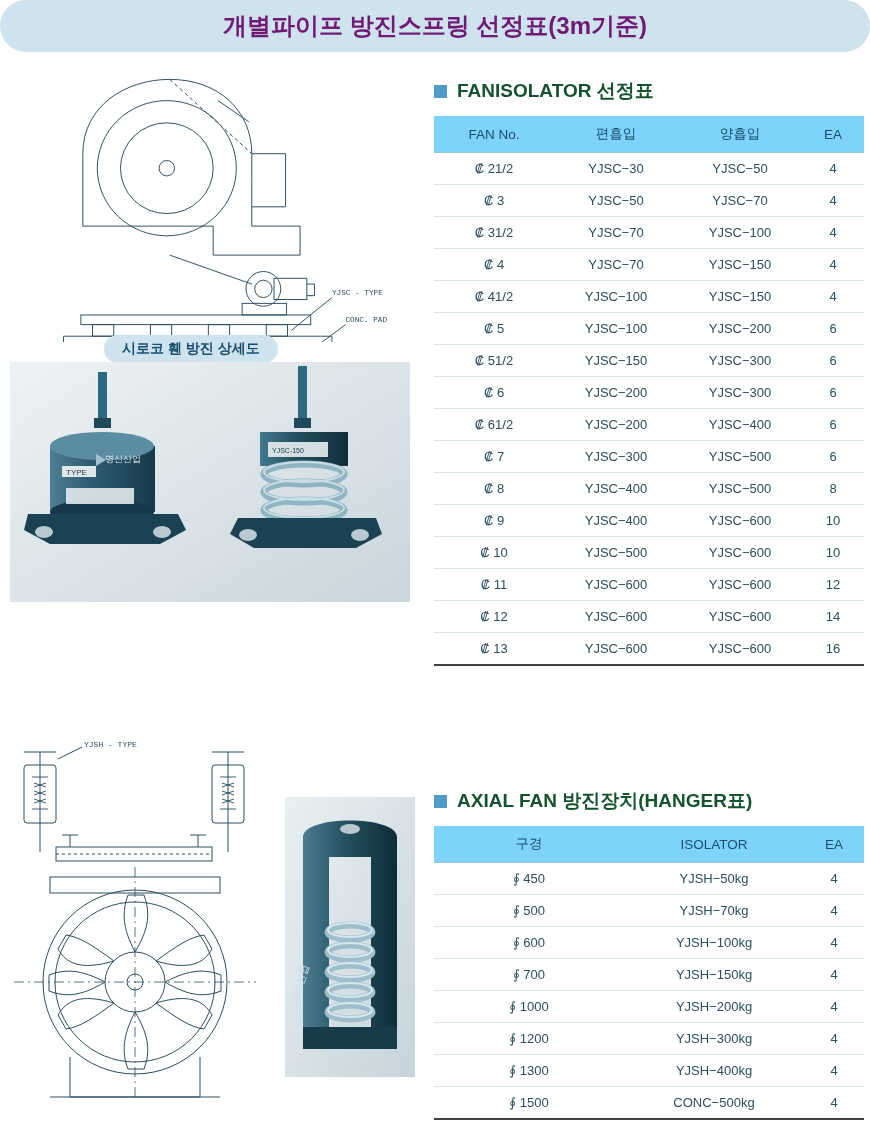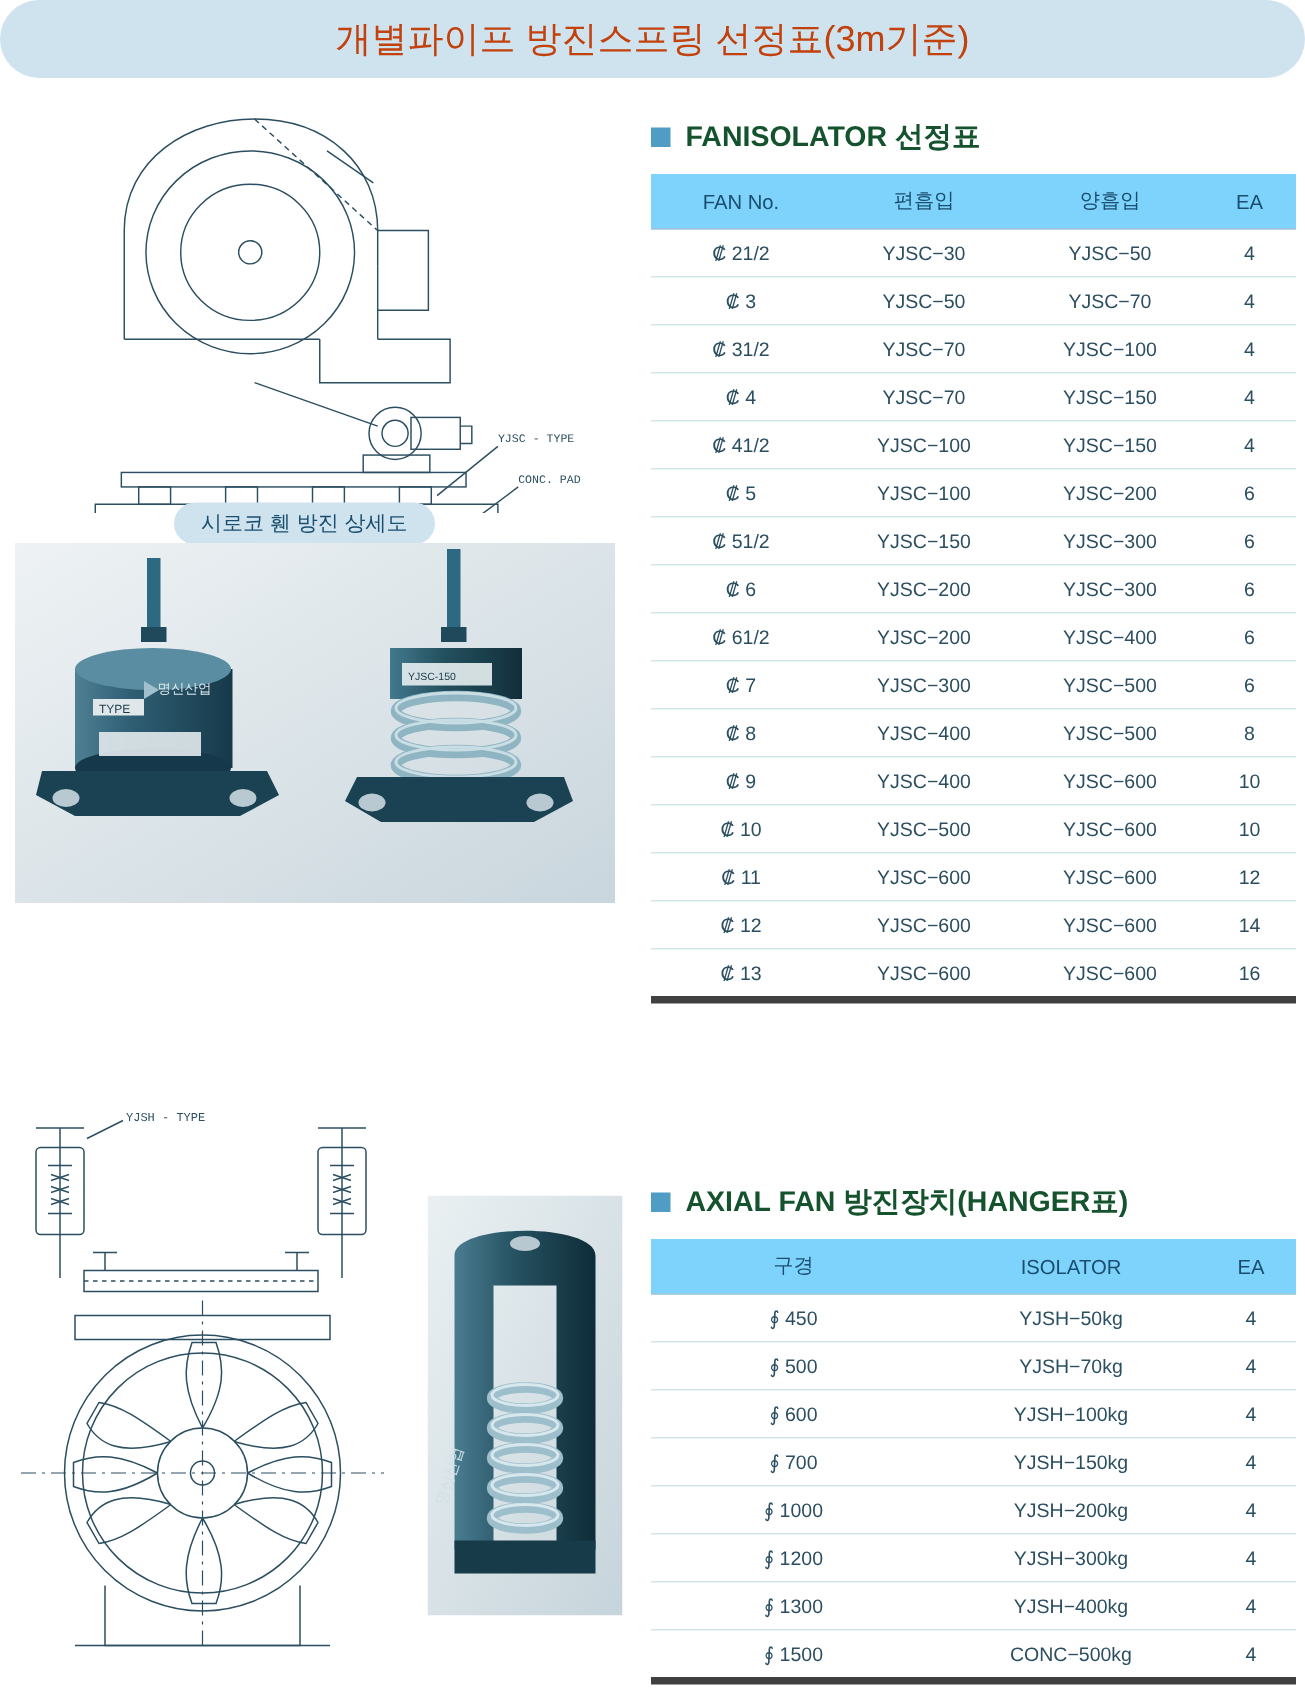--- a/index.html
+++ b/index.html
@@ -24,22 +24,22 @@
     width: 870px;
     height: 52px;
     background: #cfe3ee;
     border-radius: 26px;
     display: flex;
     align-items: center;
     justify-content: center;
   }
   .banner-title {
     font-size: 24px;
-    font-weight: normal;
-    color: #c2410c;
+    font-weight: bold;
+    color: #701a75;
     letter-spacing: 0px;
   }
 
   
   .left-col {
     position: absolute;
     left: 0;
     top: 62px;
     width: 420px;
   }
@@ -98,21 +98,21 @@
     border-bottom: 1px solid #9dc4d8;
     text-align: center;
   }
   table.data td {
     padding: 8px 4px;
     text-align: center;
     border-bottom: 1px solid #d6e4ec;
     color: #2b4e60;
     white-space: nowrap;
   }
-  table.data tr:last-child td { border-bottom: 5px solid #404040; text-align: center; }
+  table.data tr:last-child td { border-bottom: 2px solid #404040; text-align: center; }
 
   .col-ea { width: 62px; }
   .col-first { width: 120px; }
 
   .axial-wrap { position: absolute; left: 434px; top: 788px; width: 430px; }
   .axial-table .c1 { width: 190px; margin-top: 44px; }
   .axial-table .c2 { width: 180px; }
   .axial-table .c3 { width: 60px; }
 
   
@@ -176,21 +176,21 @@
 
         <path d="M40 284 L318 284 L318 300 L40 300 Z"></path>
         <path d="M40 292 L318 292" stroke-dasharray="3 3"></path>
 
         <path d="M276 278 L318 244"></path>
         <path d="M300 296 L332 272"></path>
       </g>
       <text x="318" y="241" font-size="8" font-family="'Liberation Mono', monospace" fill="#2b4e60">YJSC - TYPE</text>
       <text x="332" y="269" font-size="8" font-family="'Liberation Mono', monospace" fill="#2b4e60">CONC. PAD</text>
     </svg>
-    <div class="caption-pill" style="position:absolute; left:116px; top:265px;">시로코 휀 방진 상세도</div>
+    <div class="caption-pill" style="position:absolute; left:104px; top:265px;font-weight:bold;">시로코 휀 방진 상세도</div>
   </div>
 
   <div class="photo photo-iso">
     <svg width="400" height="240" viewBox="0 0 400 240">
       <defs>
         <linearGradient id="bg1" x1="0" y1="0" x2="1" y2="1">
           <stop offset="0%" stop-color="#eef2f4"></stop>
           <stop offset="100%" stop-color="#c9d6dd"></stop>
         </linearGradient>
         <linearGradient id="body1" x1="0" y1="0" x2="1" y2="0">

